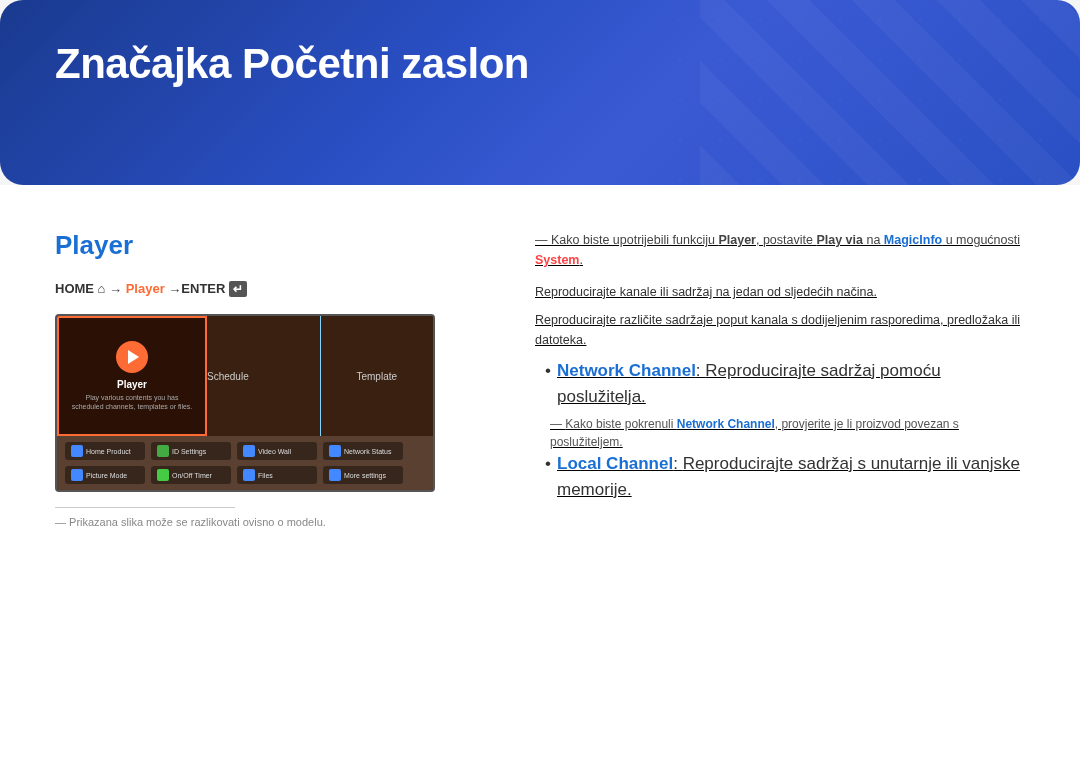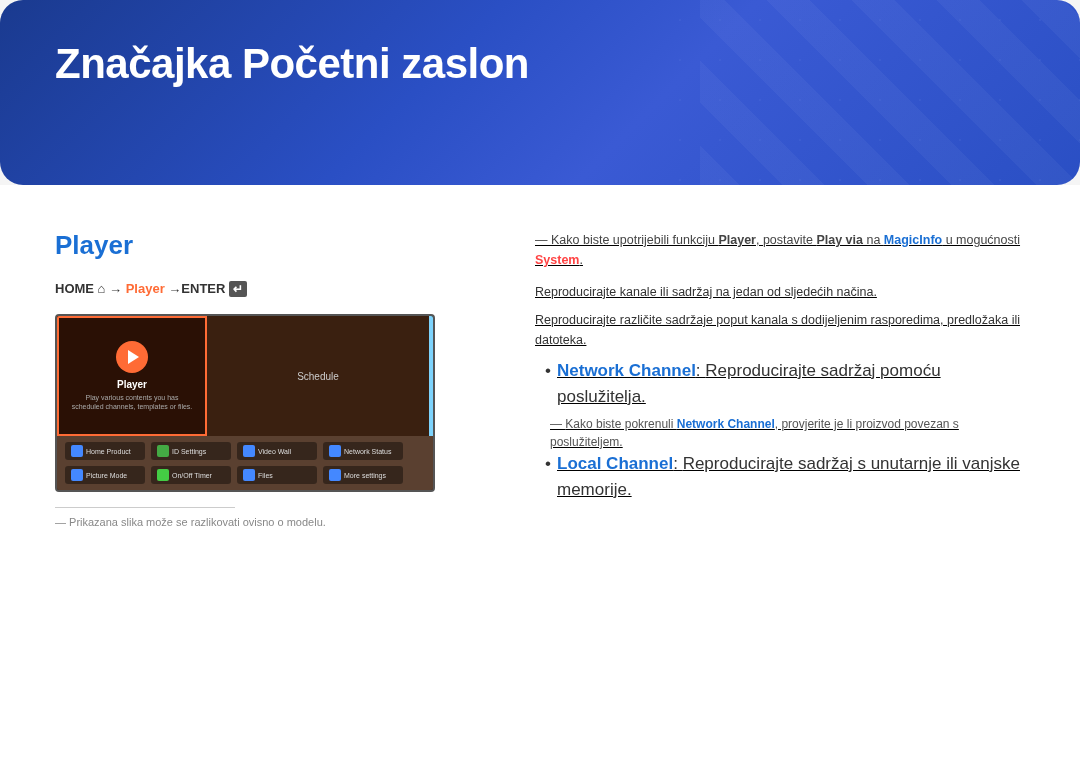--- a/index.html
+++ b/index.html
@@ -170,22 +170,22 @@
       color: #aaa;
       font-size: 7px;
       text-align: center;
       line-height: 1.3;
     }
 
     .schedule-tile {
       flex: 1;
       display: flex;
       align-items: center;
-      justify-content: center;
-      border-right: 4px solid #7dd3fc;
+      justify-content: flex-start;
+      border-right: 1px solid #7dd3fc;
     }
 
     .schedule-label {
       color: #ccc;
       font-size: 10px;
     }
 
     .template-tile {
       flex: 1;
       display: flex;
@@ -356,20 +356,23 @@
         <div class="player-tile">
           <div class="player-icon"></div>
           <div class="tile-label">Player</div>
           <div class="tile-desc">Play various contents you has scheduled channels, templates or files.</div>
         </div>
 
         <div class="schedule-tile">
           <div class="schedule-label">Schedule</div>
         </div>
 
+        <div class="template-tile">
+          <div class="template-label">Template</div>
+        </div>
       </div>
 
       <div class="mockup-bottom">
         <div class="bottom-icon-item">
           <div class="icon-dot" style="background:#4488ff;"></div>
           <span class="icon-text-small">Home Product</span>
         </div>
         <div class="bottom-icon-item">
           <div class="icon-dot" style="background:#44aa44;"></div>
           <span class="icon-text-small">ID Settings</span>

